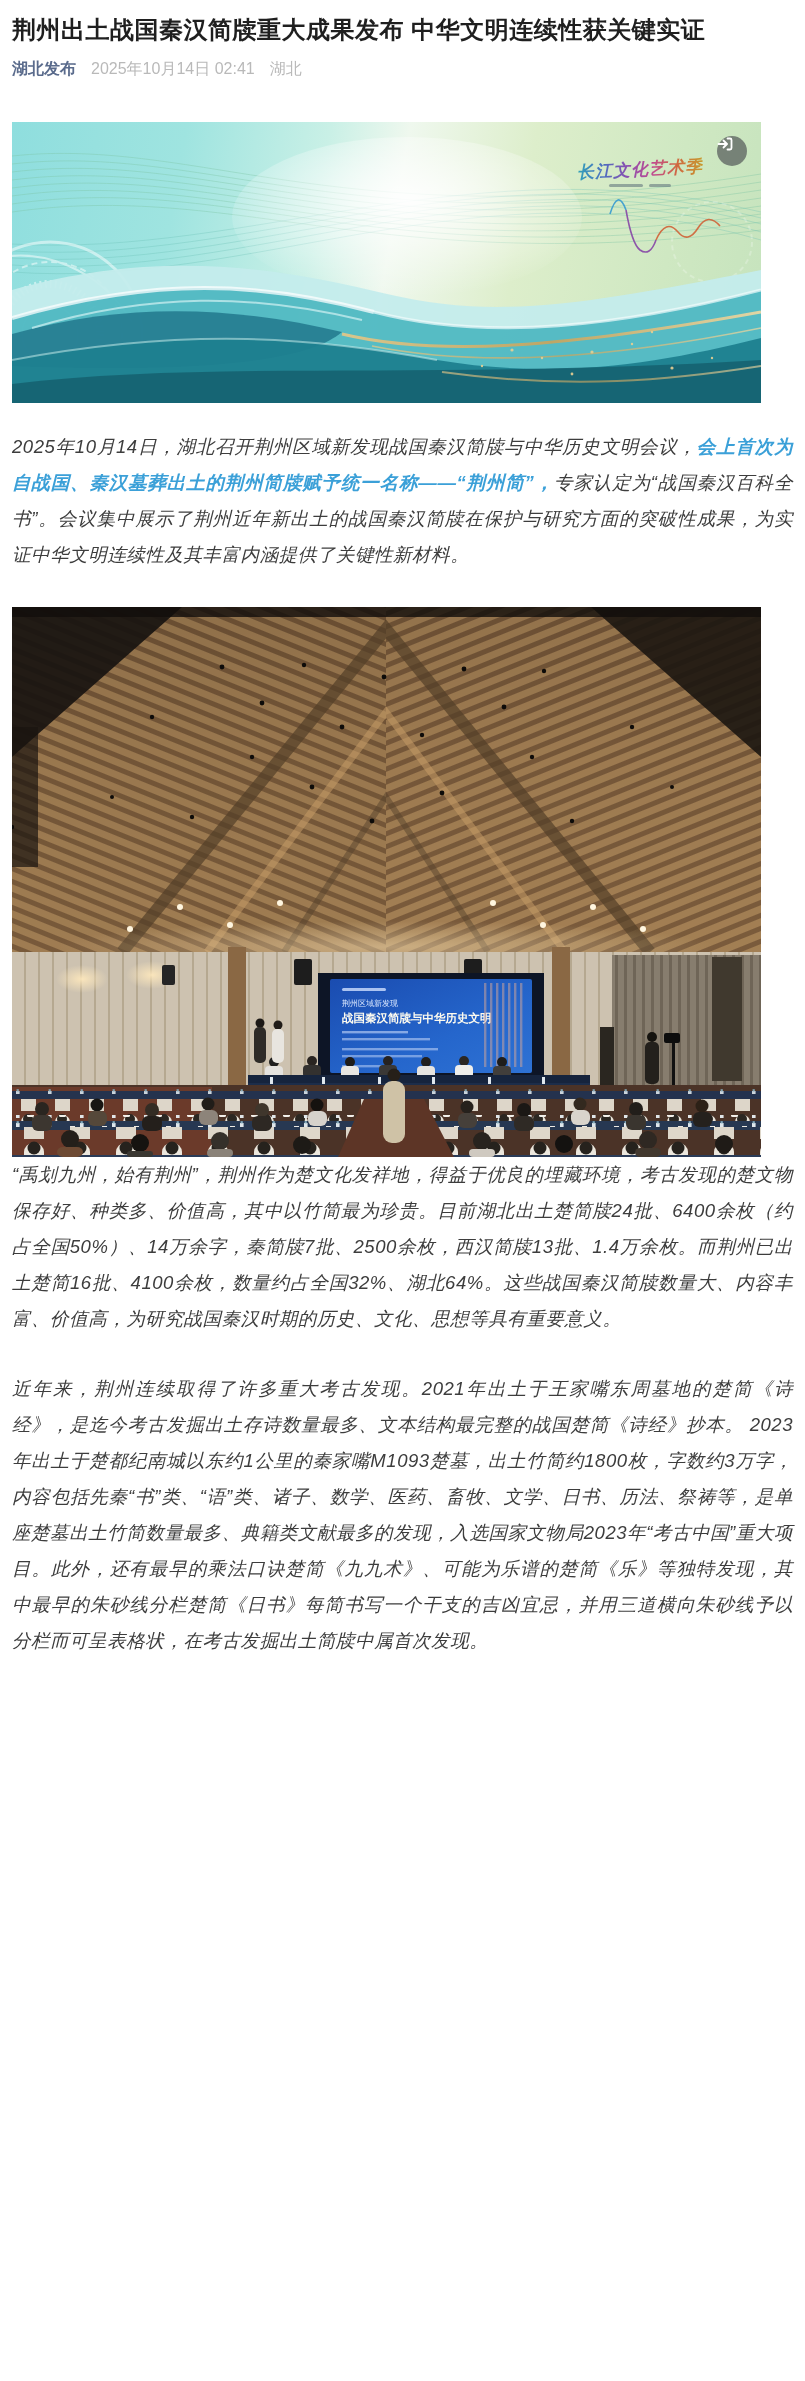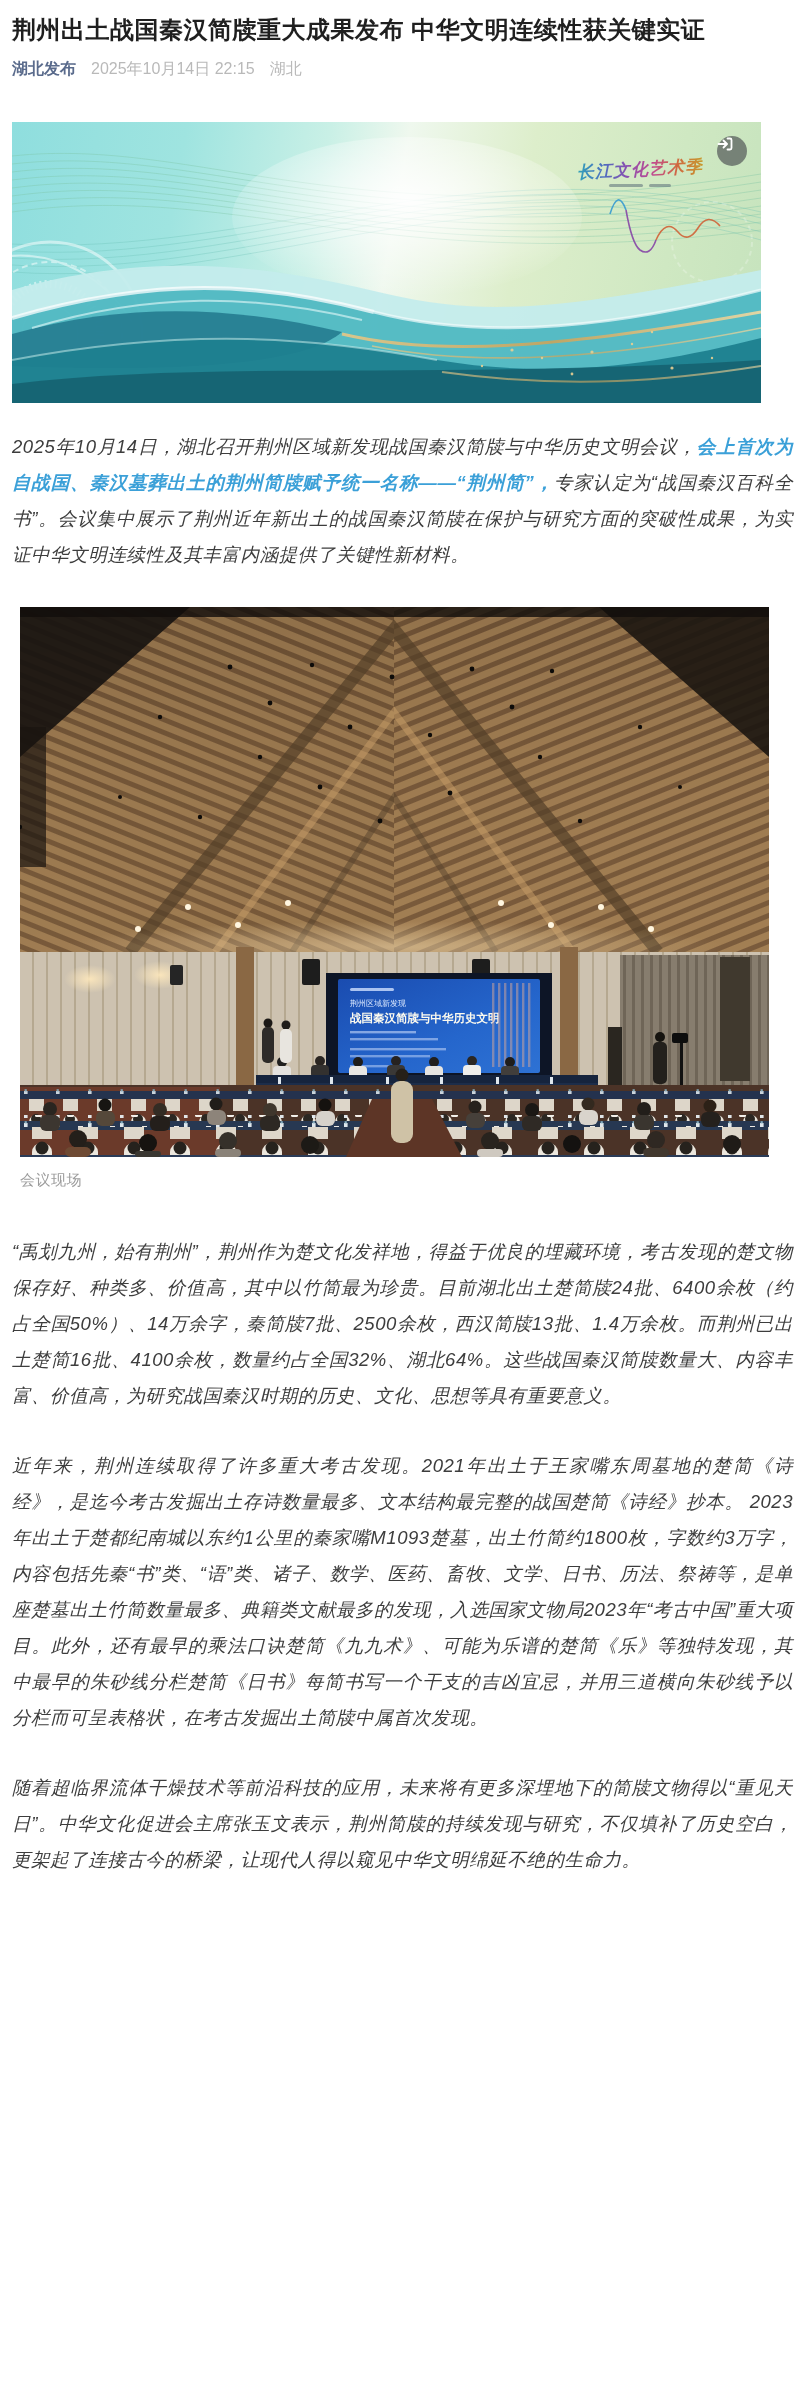--- a/index.html
+++ b/index.html
@@ -18,34 +18,34 @@
     background:linear-gradient(90deg,#2fa3b8,#4a6fc0,#8a4fb0,#c04a90,#d0693f,#c79a2e);
     -webkit-background-clip:text;background-clip:text;color:transparent;-webkit-text-fill-color:transparent;}
   .festival .sub{margin-top:3px;display:flex;gap:6px;justify-content:center;}
   .festival .sub i{display:block;height:3px;border-radius:2px;background:rgba(90,110,120,.55);}
   .festival .sub i.b1{width:34px}.festival .sub i.b2{width:22px}
   .corner-btn{position:absolute;top:14px;right:14px;width:30px;height:30px;border-radius:50%;
     background:rgba(78,82,84,.68);display:flex;align-items:center;justify-content:center;cursor:pointer;}
   .lead{margin-bottom:26px;}
   .article p{font-size:18.5px;line-height:36px;letter-spacing:.55px;text-align:justify;margin:0 0 34px;color:#3d3d3d;font-style:italic;}
   .hl{color:#3ba0d8;font-weight:700;}
-  figure{margin:8px;}
+  figure{margin:0;text-align:center;}
   .photo{display:block;cursor:pointer;}
   figcaption{font-size:15px;color:#9c9c9c;margin:14px 0 44px;letter-spacing:.5px;}
 </style>
 </head>
 <body>
 
 <div class="page">
 
   <h1 class="title">荆州出土战国秦汉简牍重大成果发布 中华文明连续性获关键实证</h1>
 
   <div class="meta">
     <span class="source">湖北发布</span>
-    <span class="when">2025年10月14日 22:15</span>
+    <span class="when">2025年10月14日 02:41</span>
     <span class="region">湖北</span>
   </div>
 
   <div class="banner">
     <svg width="749" height="281" viewBox="0 0 749 281">
       <defs>
         <radialGradient id="glow" cx="50%" cy="40%" r="60%">
           <stop offset="0%" stop-color="#ffffff" stop-opacity=".95"></stop>
           <stop offset="100%" stop-color="#ffffff" stop-opacity="0"></stop>
         </radialGradient>
@@ -366,21 +366,19 @@
             <rect x="195" y="542" width="26" height="8" rx="4" fill="#8a8278"></rect>
           <circle cx="290" cy="538" r="9" fill="#1d1a16"></circle>
           <circle cx="470" cy="534" r="9" fill="#28231e"></circle>
             <rect x="457" y="542" width="26" height="8" rx="4" fill="#cfc9c0"></rect>
           <circle cx="552" cy="537" r="9" fill="#141210"></circle>
           <circle cx="636" cy="533" r="9" fill="#2f2822"></circle>
             <rect x="623" y="541" width="26" height="9" rx="5" fill="#42382e"></rect>
           <circle cx="712" cy="537" r="9" fill="#1f1b17"></circle>
         </g>
       </svg>
-      <figcaption>会议现场</figcaption>
     </figure>
 
     <p>“禹划九州，始有荆州”，荆州作为楚文化发祥地，得益于优良的埋藏环境，考古发现的楚文物保存好、种类多、价值高，其中以竹简最为珍贵。目前湖北出土楚简牍24批、6400余枚（约占全国50%）、14万余字，秦简牍7批、2500余枚，西汉简牍13批、1.4万余枚。而荆州已出土楚简16批、4100余枚，数量约占全国32%、湖北64%。这些战国秦汉简牍数量大、内容丰富、价值高，为研究战国秦汉时期的历史、文化、思想等具有重要意义。</p>
     <p>近年来，荆州连续取得了许多重大考古发现。2021年出土于王家嘴东周墓地的楚简《诗经》，是迄今考古发掘出土存诗数量最多、文本结构最完整的战国楚简《诗经》抄本。 2023年出土于楚都纪南城以东约1公里的秦家嘴M1093楚墓，出土竹简约1800枚，字数约3万字，内容包括先秦“书”类、“语”类、诸子、数学、医药、畜牧、文学、日书、历法、祭祷等，是单座楚墓出土竹简数量最多、典籍类文献最多的发现，入选国家文物局2023年“考古中国”重大项目。此外，还有最早的乘法口诀楚简《九九术》、可能为乐谱的楚简《乐》等独特发现，其中最早的朱砂线分栏楚简《日书》每简书写一个干支的吉凶宜忌，并用三道横向朱砂线予以分栏而可呈表格状，在考古发掘出土简牍中属首次发现。</p>
-    <p>随着超临界流体干燥技术等前沿科技的应用，未来将有更多深埋地下的简牍文物得以“重见天日”。中华文化促进会主席张玉文表示，荆州简牍的持续发现与研究，不仅填补了历史空白，更架起了连接古今的桥梁，让现代人得以窥见中华文明绵延不绝的生命力。</p>
   </div>
 
 </div>
 
 </body></html>

